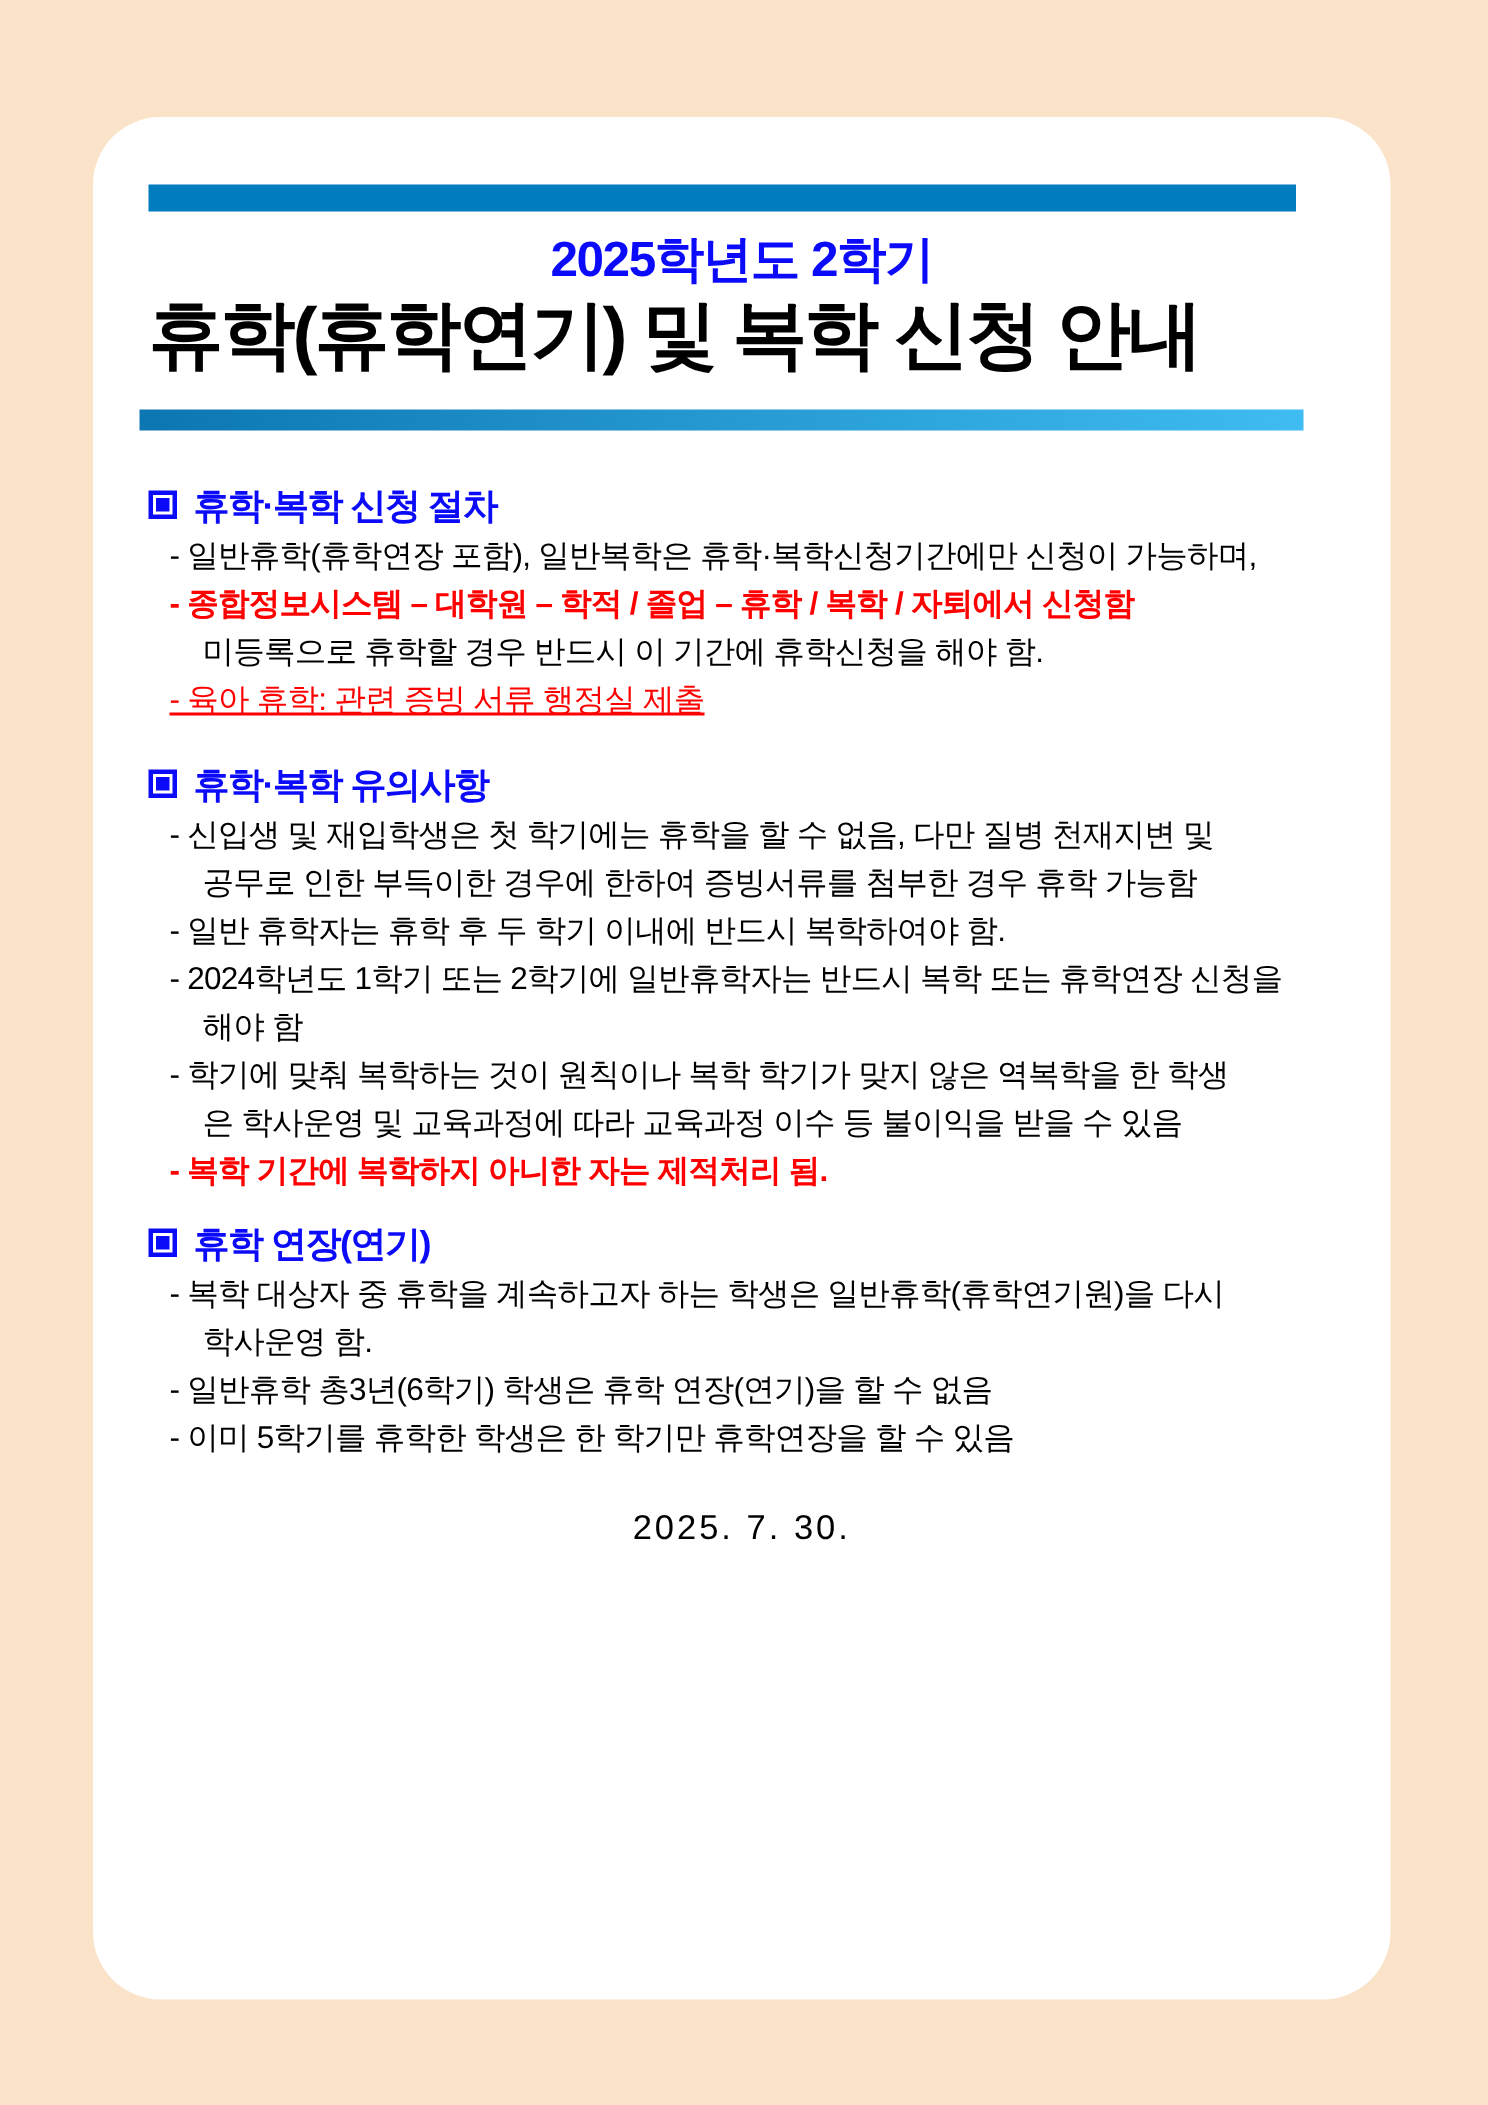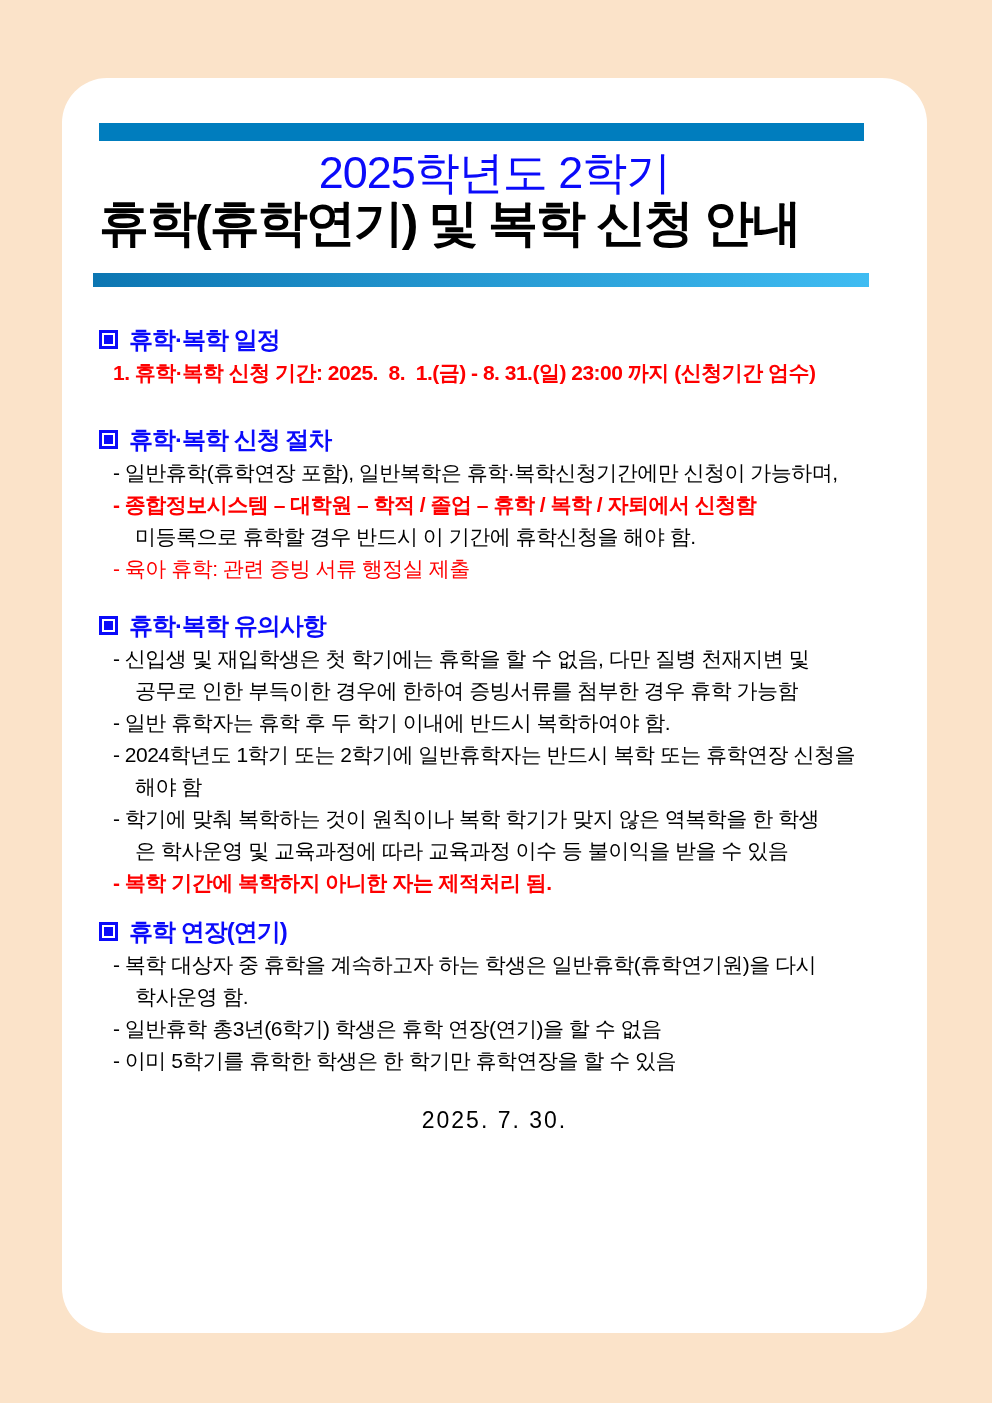--- a/index.html
+++ b/index.html
@@ -27,22 +27,22 @@
     border-radius: 45px;
     padding: 45px 37px 0 37px;
   }
   .top-bar {
     width: 765px; height: 18px;
     background: var(--bar-blue);
   }
   .subtitle {
     margin-top: 12px;
     text-align: center;
-    font-size: 45px; line-height: 40px;
-    font-weight: normal;
+    font-size: 33px; line-height: 40px;
+    font-weight: bold;
     color: var(--heading-blue);
     letter-spacing: -1px;
     white-space: pre;
   }
   .title {
     text-align: left;
     font-size: 50px; line-height: 60px;
     font-weight: bold;
     color: var(--text-black);
     letter-spacing: -2px;
@@ -79,21 +79,21 @@
     background: var(--heading-blue);
   }
   .line {
     font-size: 21px; line-height: 32px;
     color: var(--text-black);
     padding-left: 14px;
     letter-spacing: -0.5px;
     white-space: pre;
   }
   .line.indent { padding-left: 36px; }
-  .line.red { color: var(--alert-red); }
+  .line.red { color: var(--alert-red); text-decoration: underline; }
   .line.red-bold { color: var(--alert-red); font-weight: bold; }
   .date-line {
     margin-top: 28px;
     text-align: center;
     font-size: 23px; line-height: 30px;
     color: var(--text-black);
     letter-spacing: 2px;
     white-space: pre;
   }
   .signature-line {
@@ -111,24 +111,20 @@
 <div class="card">
 
   <div class="top-bar"></div>
 
   <div class="subtitle">2025학년도 2학기</div>
 
   <h1 class="title">휴학(휴학연기) 및 복학 신청 안내</h1>
 
   <div class="gradient-bar"></div>
 
-  <section class="notice-section sec-schedule">
-    <div class="sec-heading"><span class="sq-icon"><span class="sq-inner"></span></span><span>휴학·복학 일정</span></div>
-    <div class="line red-bold">1. 휴학·복학 신청 기간: 2025.  8.  1.(금) - 8. 31.(일) 23:00 까지 (신청기간 엄수)</div>
-  </section>
 
   <section class="notice-section sec-procedure">
     <div class="sec-heading"><span class="sq-icon"><span class="sq-inner"></span></span><span>휴학·복학 신청 절차</span></div>
     <div class="line">- 일반휴학(휴학연장 포함), 일반복학은 휴학·복학신청기간에만 신청이 가능하며,</div>
     <div class="line red-bold">- 종합정보시스템 – 대학원 – 학적 / 졸업 – 휴학 / 복학 / 자퇴에서 신청함</div>
     <div class="line indent">미등록으로 휴학할 경우 반드시 이 기간에 휴학신청을 해야 함.</div>
     <div class="line red">- 육아 휴학: 관련 증빙 서류 행정실 제출</div>
   </section>
 
   <section class="notice-section sec-notes">

